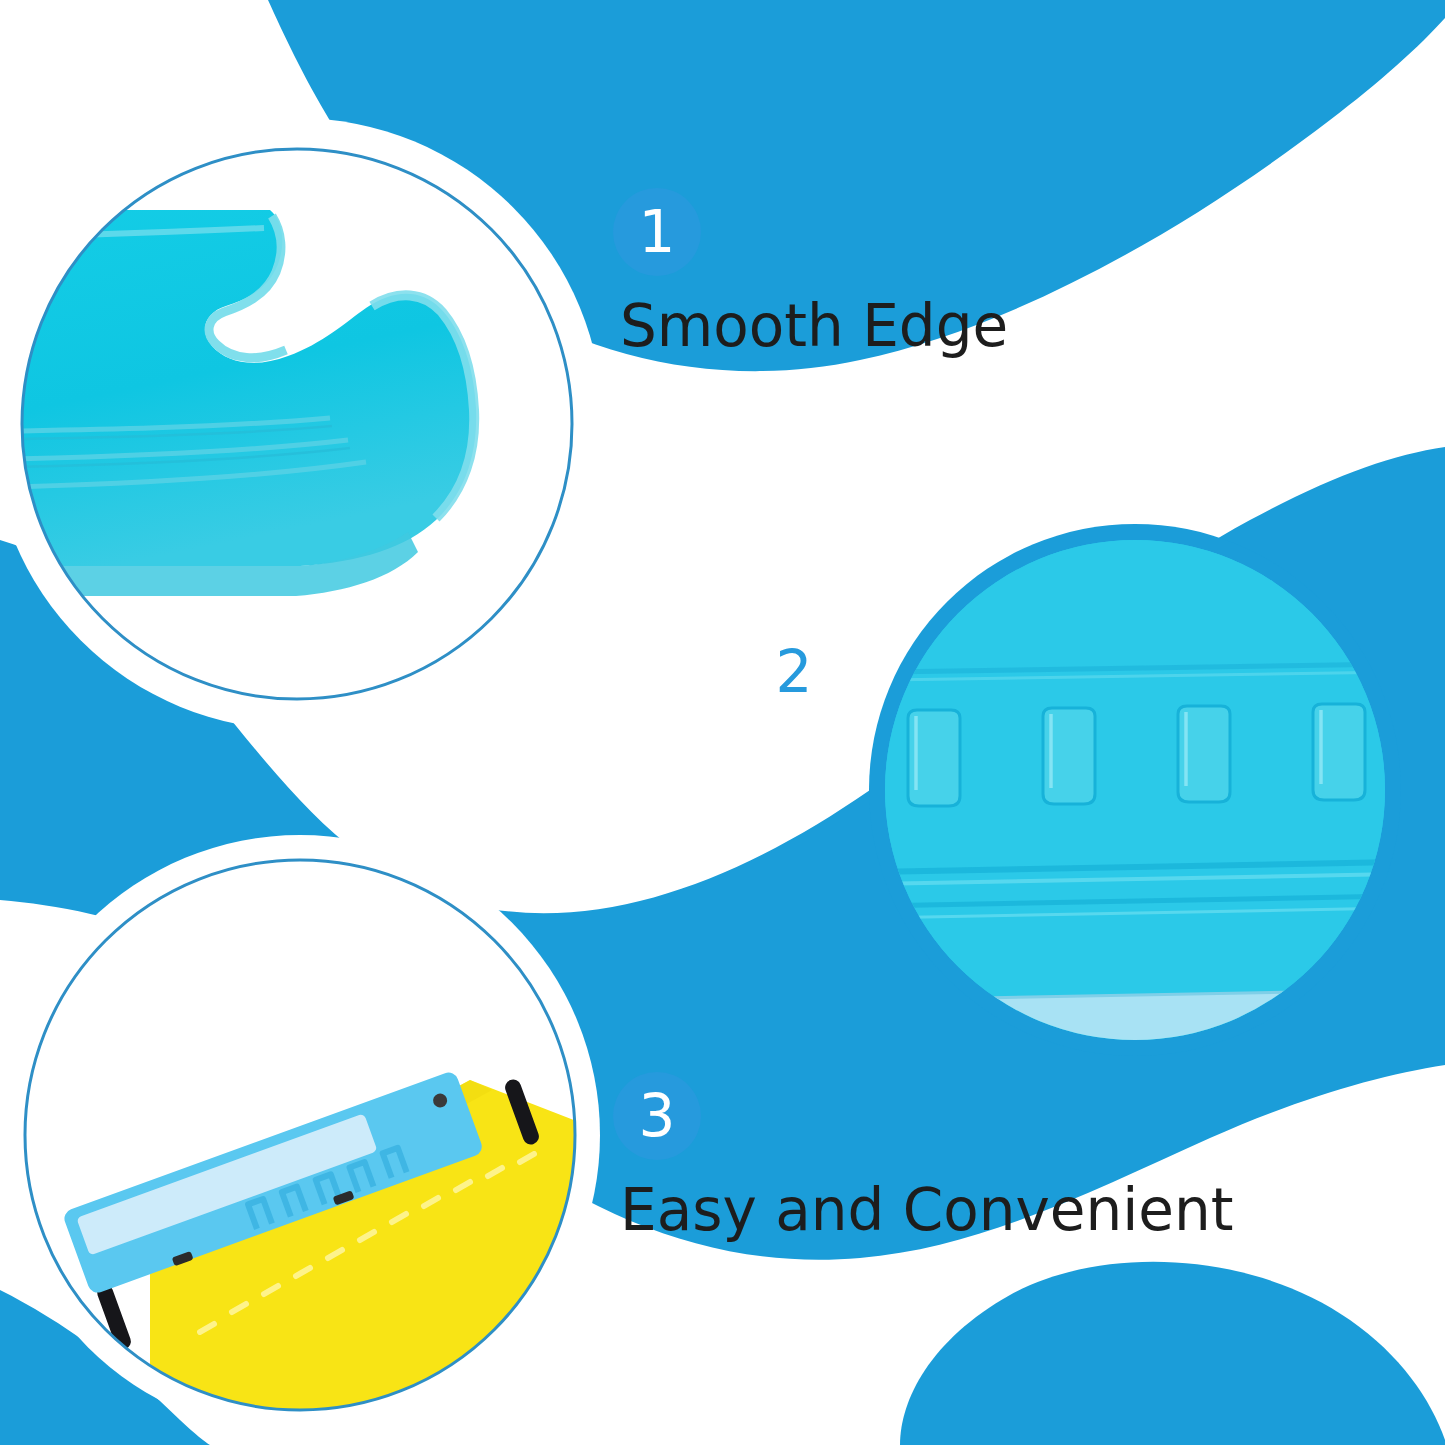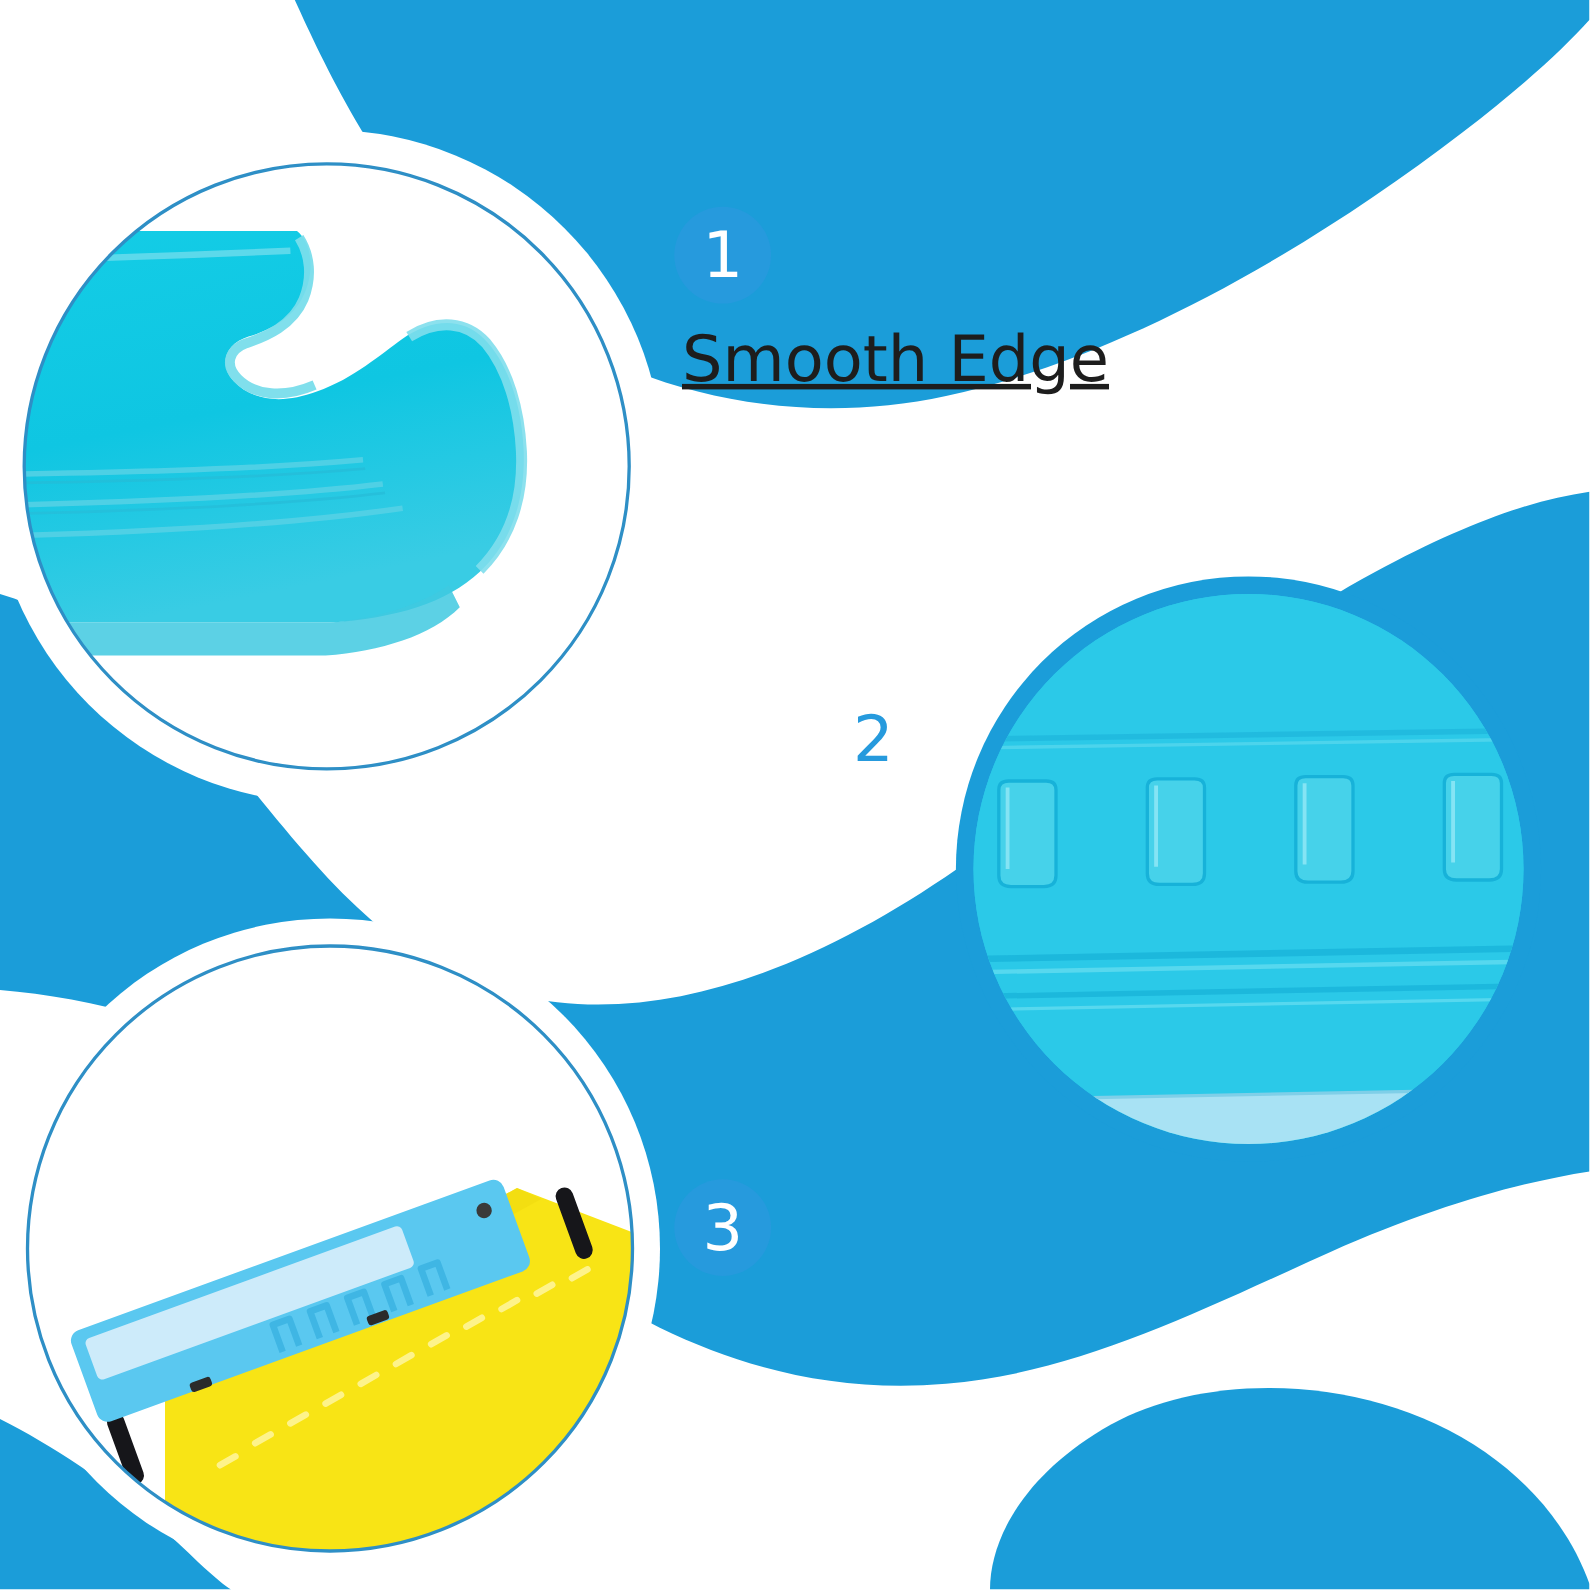--- a/index.html
+++ b/index.html
@@ -25,21 +25,20 @@
   .badge-solid{background:#269ADD;color:#ffffff;}
   .badge-hollow{background:#ffffff;color:#269ADD;}
 
   .caption{
     position:absolute;
     font-size:58px;
     line-height:1.05;
     white-space:nowrap;
     font-family:"DejaVu Sans", sans-serif;
     font-weight:400;
-    text-decoration:underline;
   }
   .caption-dark{color:#1d1d1d;}
   .caption-light{color:#ffffff;}
 
   
   #badge-1{left:613px;top:188px;}
   #cap-1{left:620px;top:296px;}
 
   #badge-2{left:750px;top:628px;}
   #cap-2{left:345px;top:758px;}
@@ -263,14 +262,15 @@
   </div>
   <div class="caption caption-dark" id="cap-1">Smooth Edge</div>
 
   <div class="badge badge-hollow" id="badge-2">
     <span>2</span>
   </div>
 
   <div class="badge badge-solid" id="badge-3">
     <span>3</span>
   </div>
+  <div class="caption caption-dark" id="cap-3">Easy and Convenient</div>
 
 </div>
 
 </body></html>

